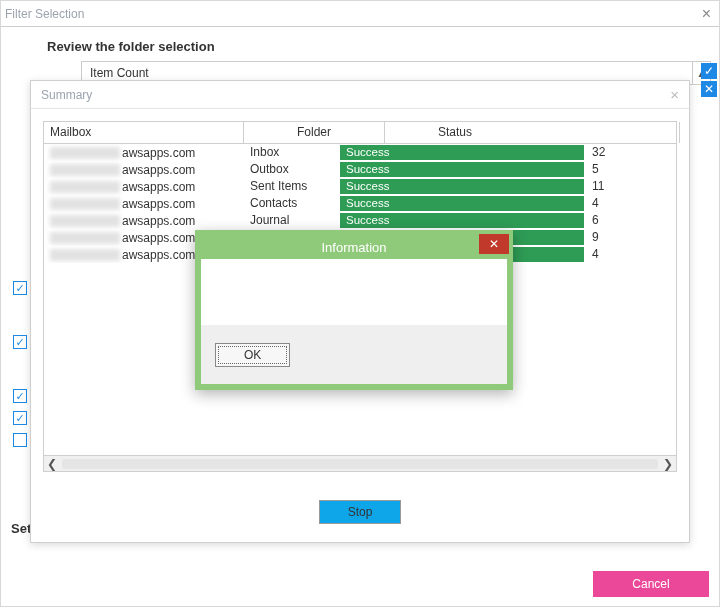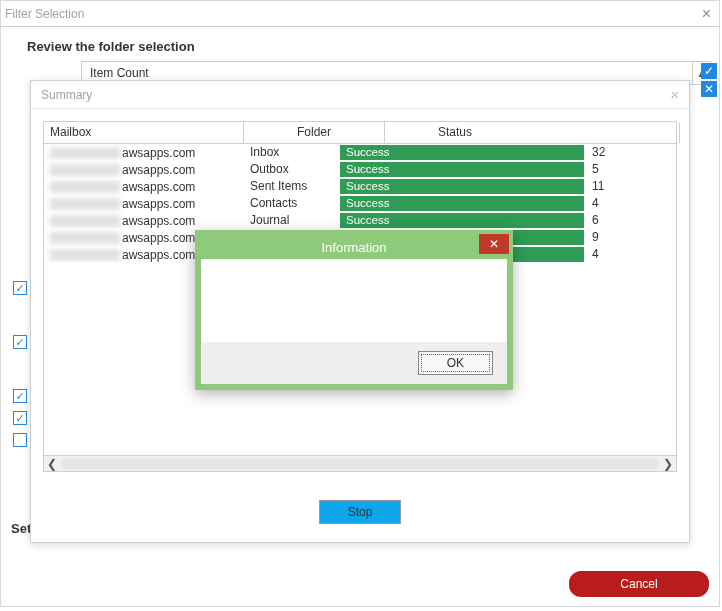--- a/index.html
+++ b/index.html
@@ -29,24 +29,25 @@
     color: #9ca3af;
     font-size: 12px;
     border-bottom: 1px solid #ccc;
   }
   .fs-titlebar .spacer { flex: 1; }
   .fs-close {
     font-size: 16px; color: #888; padding: 0 4px;
     cursor: pointer;
   }
   .fs-subtitle {
-    padding: 12px 10px 6px 26px;
+    padding: 12px 10px 6px 10px;
     font-weight: 600;
     color: #333;
     font-size: 13px;
+    margin-left: 36px;
   }
 
   .fs-grid-area {
     position: absolute; left: 80px; top: 60px;
     width: 630px; height: 24px;
   }
   .fs-grid-header {
     height: 24px;
     display: flex;
     border: 1px solid #ccc;
@@ -99,21 +100,21 @@
   }
   .btn {
     height: 26px;
     padding: 0 18px;
     font-size: 12px;
     border: none;
     cursor: pointer;
     color: #fff;
     display:inline-flex; align-items:center; justify-content:center;
   }
-  .btn-cancel { background:#b91c1c; width:140px;border-radius:12px;}
+  .btn-cancel { background:#ec4899; width:116px;}
   .btn-primary { background:#1e88e5; width:150px;}
 
   
   .summary-window {
     position:absolute; left:30px; top:80px;
     width: 660px; height: 463px;
     background: #fff;
     border: 1px solid #cfcfcf;
     box-shadow: 0 2px 8px rgba(0,0,0,.15);
   }
@@ -210,22 +211,22 @@
     background:#c0392b; color:#fff;
     display:flex; align-items:center; justify-content:center;
     font-size:12px; cursor:pointer;
   }
   .info-body {
     padding: 20px 12px 10px 12px;
     font-size:12.5px; color:#333;
   }
   .info-footer {
     position:absolute; left:0; right:0; bottom:0;
-    height:42px; background:#efefef;
-    display:flex; align-items:center; justify-content:flex-end;
+    height:59px; background:#efefef;
+    display:flex; align-items:center; 
     padding:0 14px;
   }
   .btn-ok {
     background:#f7f7f7; color:#333;
     border:1px solid #888;
     outline:1px dotted #666; outline-offset:-4px;
     height:24px; padding:0 28px; font-size:12px;
     cursor:pointer;
   }
 </style>

